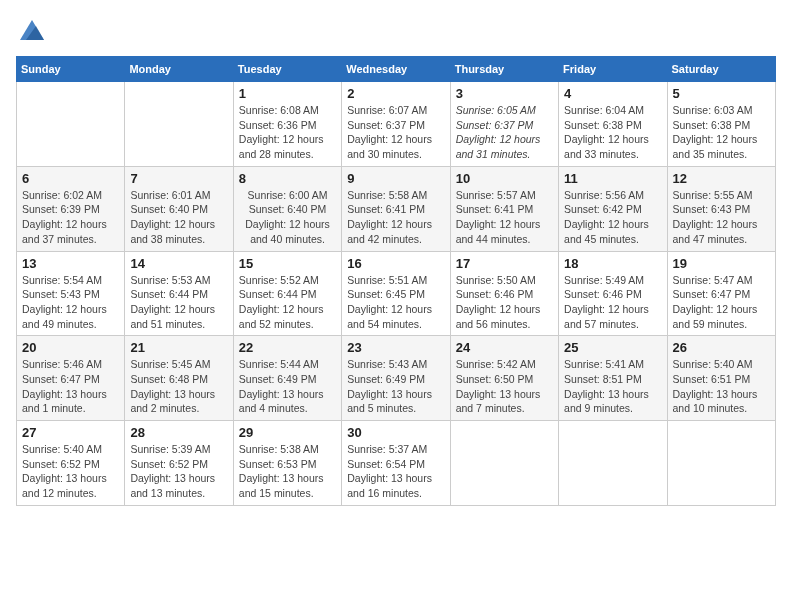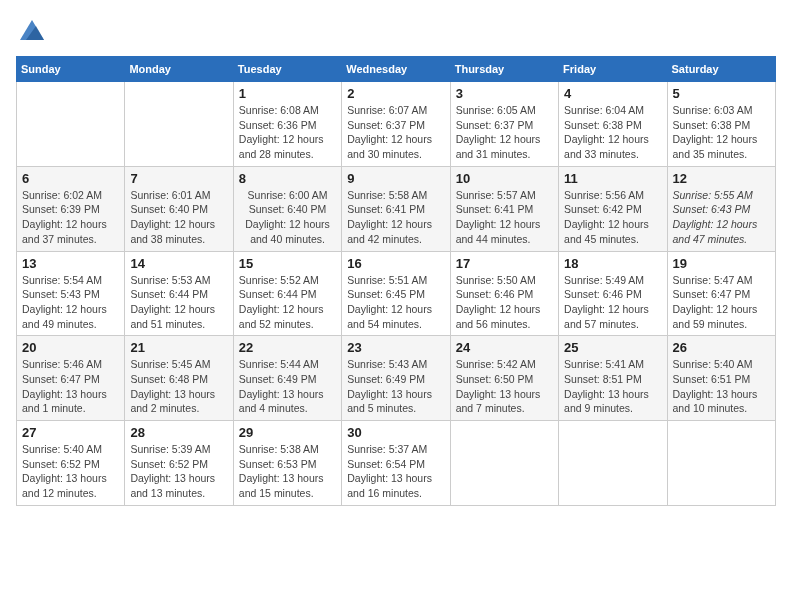--- a/index.html
+++ b/index.html
@@ -132,21 +132,21 @@
         </td>
         <td>
           <span class="day-number">2</span>
           <div class="day-detail" style="white-space: pre-line;">Sunrise: 6:07 AM
 Sunset: 6:37 PM
 Daylight: 12 hours
 and 30 minutes.</div>
         </td>
         <td>
           <span class="day-number">3</span>
-          <div class="day-detail" style="white-space: pre-line;">Sunrise: 6:05 AM
+          <div class="day-detail" style="white-space: pre-line; font-style: italic;">Sunrise: 6:05 AM
 Sunset: 6:37 PM
 Daylight: 12 hours
 and 31 minutes.</div>
         </td>
         <td>
           <span class="day-number">4</span>
           <div class="day-detail" style="white-space: pre-line;">Sunrise: 6:04 AM
 Sunset: 6:38 PM
 Daylight: 12 hours
 and 33 minutes.</div>
@@ -197,21 +197,21 @@
         </td>
         <td>
           <span class="day-number">11</span>
           <div class="day-detail" style="white-space: pre-line;">Sunrise: 5:56 AM
 Sunset: 6:42 PM
 Daylight: 12 hours
 and 45 minutes.</div>
         </td>
         <td>
           <span class="day-number">12</span>
-          <div class="day-detail" style="white-space: pre-line; font-style: italic;">Sunrise: 5:55 AM
+          <div class="day-detail" style="white-space: pre-line;">Sunrise: 5:55 AM
 Sunset: 6:43 PM
 Daylight: 12 hours
 and 47 minutes.</div>
         </td>
       </tr>
       <tr>
         <td>
           <span class="day-number">13</span>
           <div class="day-detail" style="white-space: pre-line;">Sunrise: 5:54 AM
 Sunset: 5:43 PM

